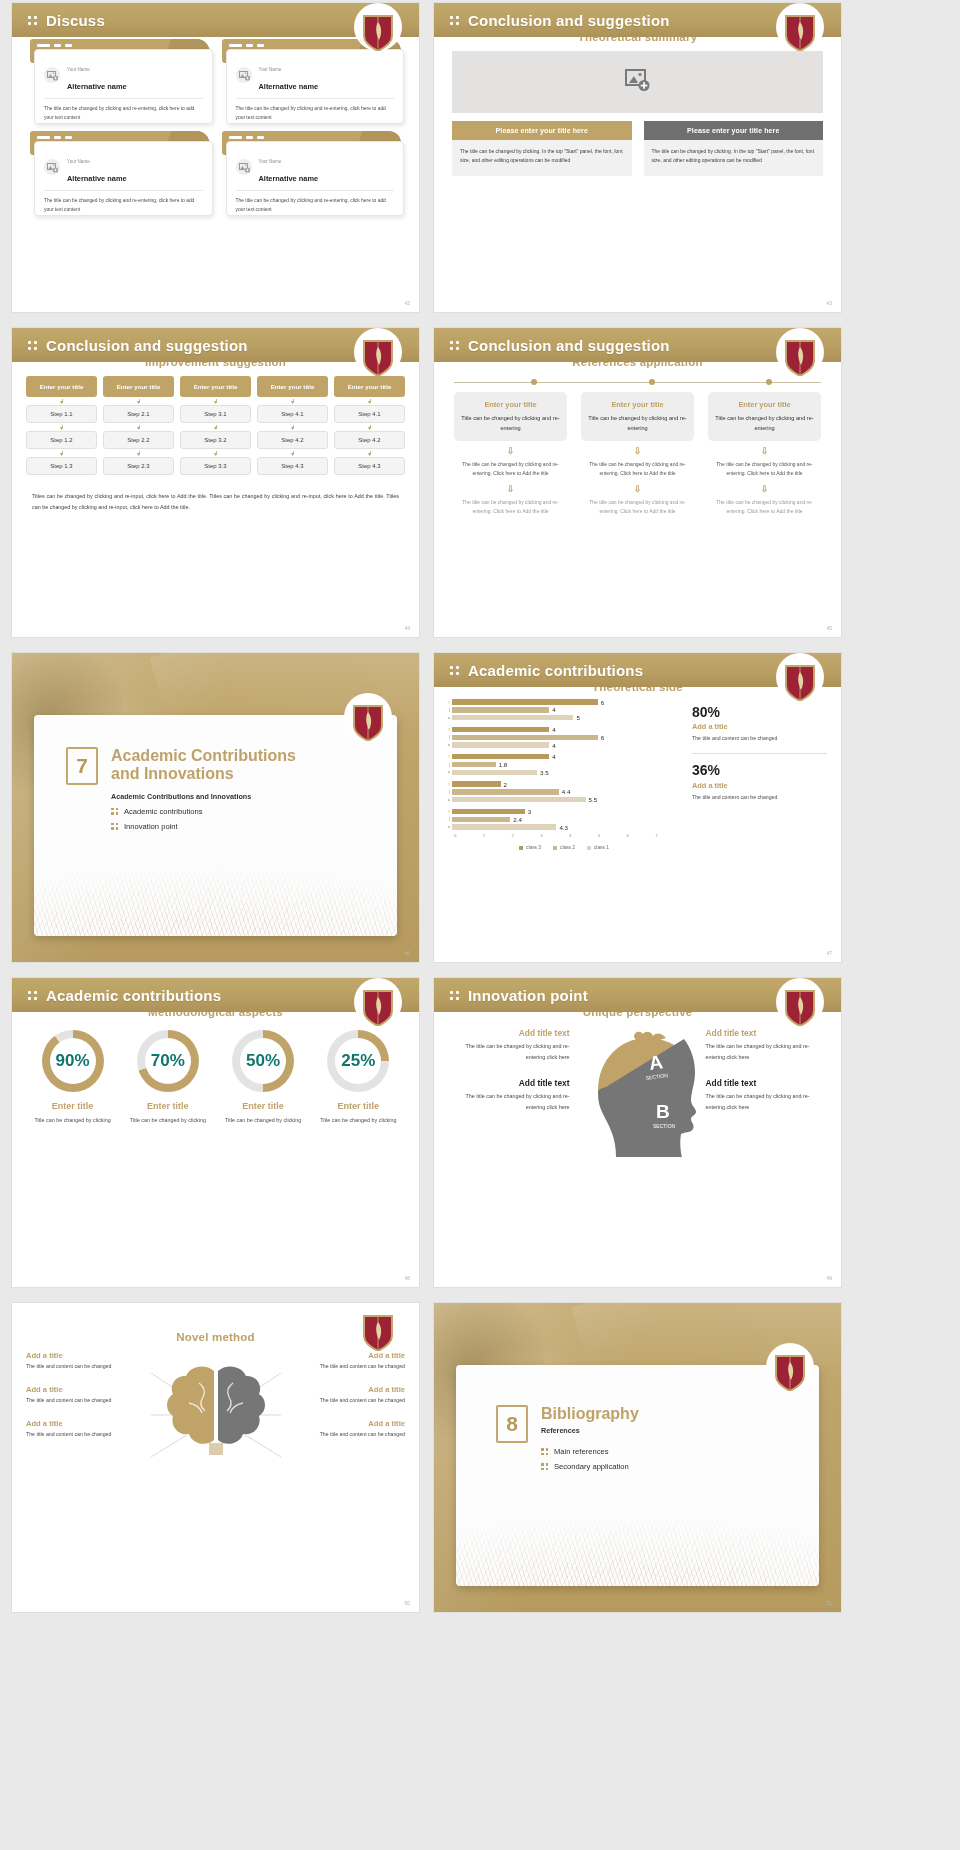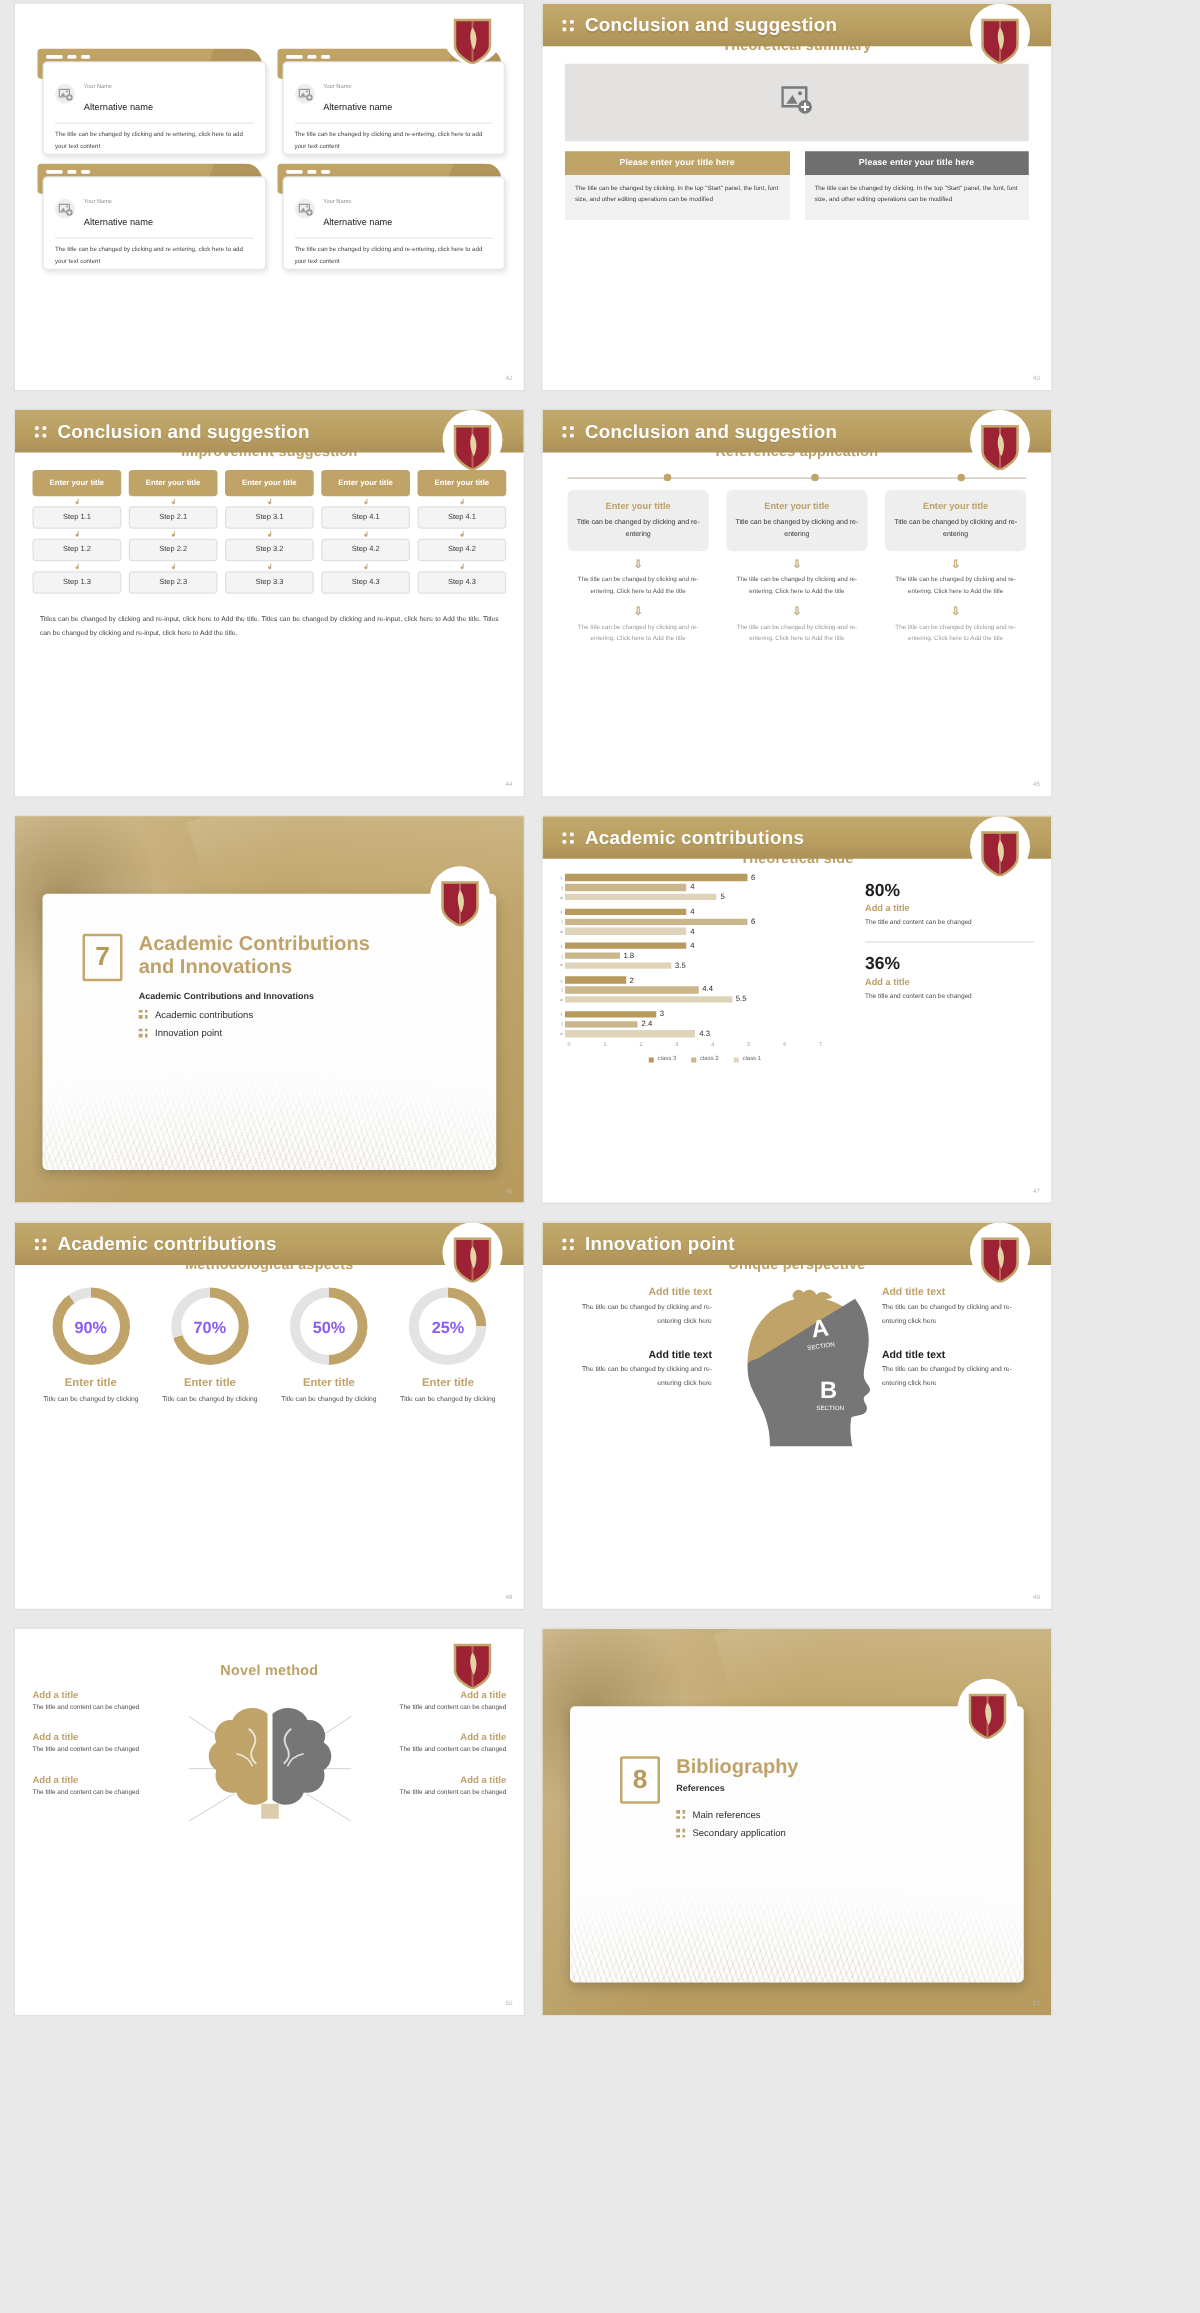--- a/index.html
+++ b/index.html
@@ -77,21 +77,21 @@
   .folder .bars i:nth-child(2){width:7px}
   .folder .bars i:nth-child(3){width:7px}
   .folder .card{
     position:absolute; left:4px; top:10px; right:-3px; bottom:-3px;
     background:#fff; border:1px solid #e6e6e6; border-radius:4px;
     box-shadow: 1px 2px 4px rgba(0,0,0,.10);
     padding: 7px 9px;
   }
   .fhead{ display:flex; gap:7px; align-items:center; border-bottom:1px solid #e8e8e8; padding-bottom:5px;}
   .fname{ font-size:4.6px; color:#8d8d8d; line-height:1.2;}
-  .falt{ font-size:7.4px; color:#222; font-weight:normal; line-height:1.3;}
+  .falt{ font-size:7.4px; color:#222; font-weight:bold; line-height:1.3;}
   .fbody{ font-size:4.9px; color:#4a4a4a; line-height:1.75; margin-top:6px;}
   .imgph{ width:16px; height:16px; flex:0 0 16px; position:relative; }
   
   .photo-box{
     margin: 8px 18px 0 18px; height: 62px; background:#e4e2e0;
     display:flex; align-items:center; justify-content:center;
   }
   .two-col{ display:grid; grid-template-columns:1fr 1fr; gap:12px; padding: 8px 18px 0 18px;}
   .cap{ font-size:7px; font-weight:bold; color:#fff; text-align:center; padding:6px 0; letter-spacing:.1px;}
   .cap.gold{ background:#bfa367;}
@@ -180,21 +180,21 @@
   .statblk{ padding-top:6px;}
   .statblk .pc{ font-size:14px; font-weight:bold; color:#1f1f1f; line-height:1.1;}
   .statblk .st{ font-size:7.4px; font-weight:bold; color:#bda168; margin-top:2px;}
   .statblk .sd{ font-size:5.2px; color:#4b4b4b; line-height:1.9; margin-top:3px;}
   .statblk hr{ border:0; border-top:1px solid #ddd; margin:9px 0 0;}
   
   .donuts{ display:grid; grid-template-columns:repeat(4,1fr); gap:6px; padding:12px 16px 0;}
   .donut{ text-align:center;}
   .dring{ width:62px;height:62px;margin:0 auto; border-radius:50%; position:relative;}
   .dring .hole{ position:absolute; inset:8px; border-radius:50%; background:#fff; display:flex;align-items:center;justify-content:center;}
-  .dring .hole span{ font-size:13px; font-weight:bold; color:#8b5cf6;}
+  .dring .hole span{ font-size:17px; font-weight:bold; color:#0f766e;}
   .dttl{ font-size:9px; font-weight:bold; color:#bfa26a; margin-top:9px;}
   .ddsc{ font-size:5.4px; color:#4f4f4f; line-height:1.9; margin-top:4px;}
   
   .headrow{ display:grid; grid-template-columns: 1fr 128px 1fr; padding: 10px 14px 0; gap:4px;}
   .hcol .ht{ font-size:8.4px; font-weight:bold; color:#bfa26a;}
   .hcol .ht.dark{ color:#1f1f1f;}
   .hcol .hd{ font-size:5.4px; color:#4a4a4a; line-height:1.95; margin-top:3px;}
   .hcol.l{ text-align:right;}
   .hcol.r{ text-align:left;}
   .hblk{ margin-bottom:16px;}
@@ -203,20 +203,29 @@
   .bt{ font-size:7.6px; font-weight:bold; color:#bfa26a;}
   .bd2{ font-size:5.2px; color:#4a4a4a; line-height:1.9; margin-top:2px;}
   .bblk{ margin-bottom:13px;}
 </style>
 </head>
 <body>
 
 <div class="grid">
 
   <div class="slide">
+    <div class="hdr">
+      <span class="dots">
+          <i></i>
+          <i></i>
+          <i></i>
+          <i></i>
+        </span>
+      <h2>Discuss</h2>
+    </div>
     <div class="crest">
       <div class="disc"></div>
       <svg width="34" height="38" viewBox="0 0 34 38">
         <path d="M3 3 h28 v20 c0 8 -10 13 -14 15 c-4 -2 -14 -7 -14 -15 z" fill="#9d2235" stroke="#c3a86d" stroke-width="2"></path>
         <path d="M3 3 h14 v35" fill="none" stroke="#c3a86d" stroke-width="1.6" opacity=".55"></path>
         <path d="M17 9 c4 5 4 12 1 18 c-3 -6 -4 -13 -1 -18 z" fill="#e3d4a6"></path>
       </svg>
     </div>
     <div class="folders">
       <div class="folder">

